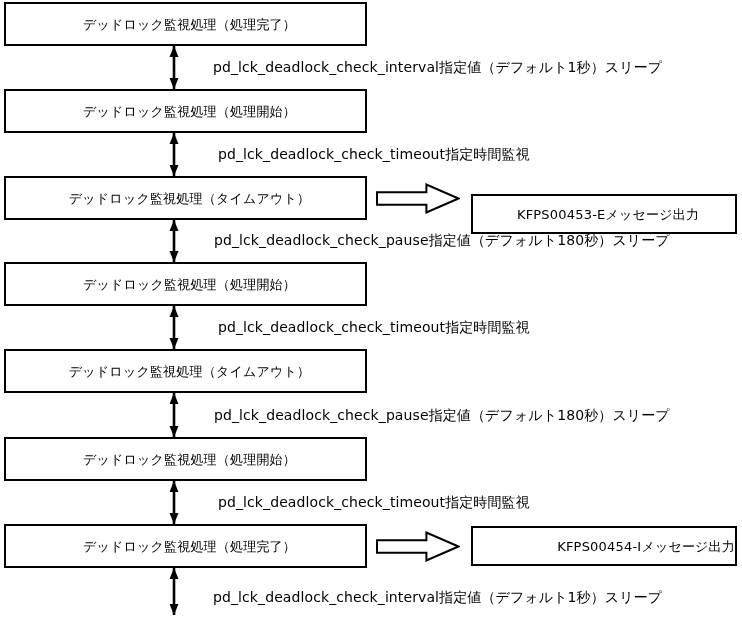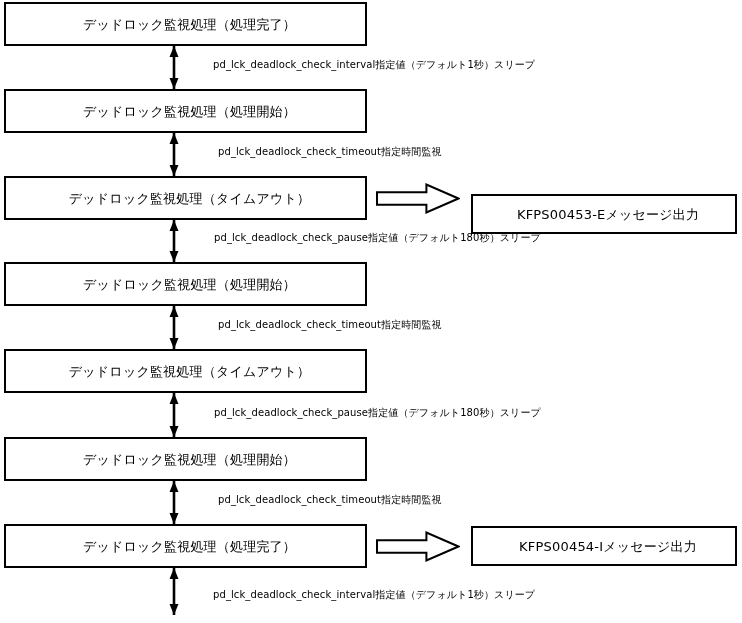--- a/index.html
+++ b/index.html
@@ -34,21 +34,21 @@
     letter-spacing: 0.2px;
     line-height: 1;
     white-space: nowrap;
     padding-left: 8px;
   }
   .node-label {
     display: block;
   }
   .edge-label {
     position: absolute;
-    font-size: 10px;
+    font-size: 14px;
     line-height: 1;
     white-space: nowrap;
     letter-spacing: 0.1px;
   }
   .v-arrow {
     position: absolute;
   }
   .block-arrow {
     position: absolute;
   }
@@ -74,21 +74,21 @@
     </div>
     <div class="node" style="left:4px;top:437px;width:363px;height:44px;">
       <span class="node-label">デッドロック監視処理（処理開始）</span>
     </div>
     <div class="node" style="left:4px;top:524px;width:363px;height:44px;">
       <span class="node-label">デッドロック監視処理（処理完了）</span>
     </div>
     <div class="node" style="left:471px;top:194px;width:266px;height:40px;">
       <span class="node-label">KFPS00453-Eメッセージ出力</span>
     </div>
-    <div class="node" style="left:471px;top:526px;width:266px;height:40px;">
+    <div class="node" style="left:471px;top:526px;width:266px;height:40px;justify-content:flex-end;">
       <span class="node-label">KFPS00454-Iメッセージ出力</span>
     </div>
     <svg class="v-arrow" width="16" height="43" viewBox="0 0 16 43" style="position: absolute; left: 166px; top: 46px;">
       <line x1="8" y1="0" x2="8" y2="43" stroke="#000000" stroke-width="2.6"></line>
       <polygon points="8,0 3.5,11 12.5,11" fill="#000000"></polygon>
       <polygon points="8,43 3.5,32 12.5,32" fill="#000000"></polygon>
     </svg>
     <svg class="v-arrow" width="16" height="43" viewBox="0 0 16 43" style="position: absolute; left: 166px; top: 133px;">
       <line x1="8" y1="0" x2="8" y2="43" stroke="#000000" stroke-width="2.6"></line>
       <polygon points="8,0 3.5,11 12.5,11" fill="#000000"></polygon>

